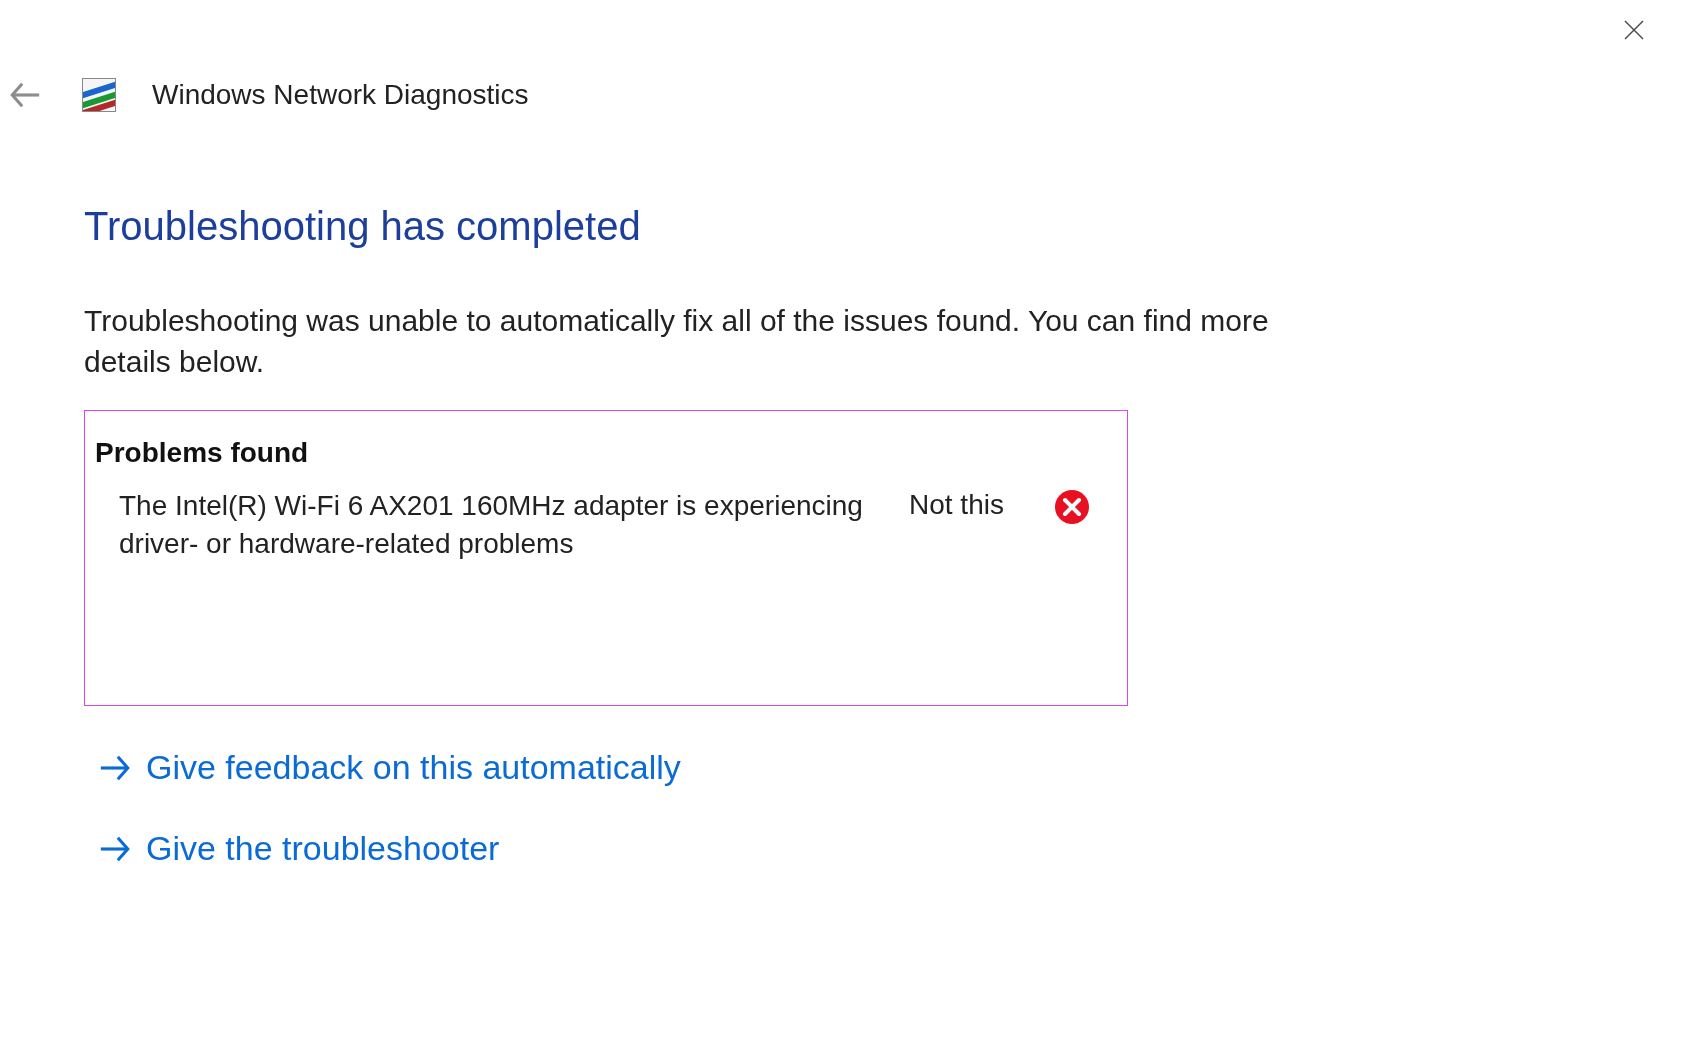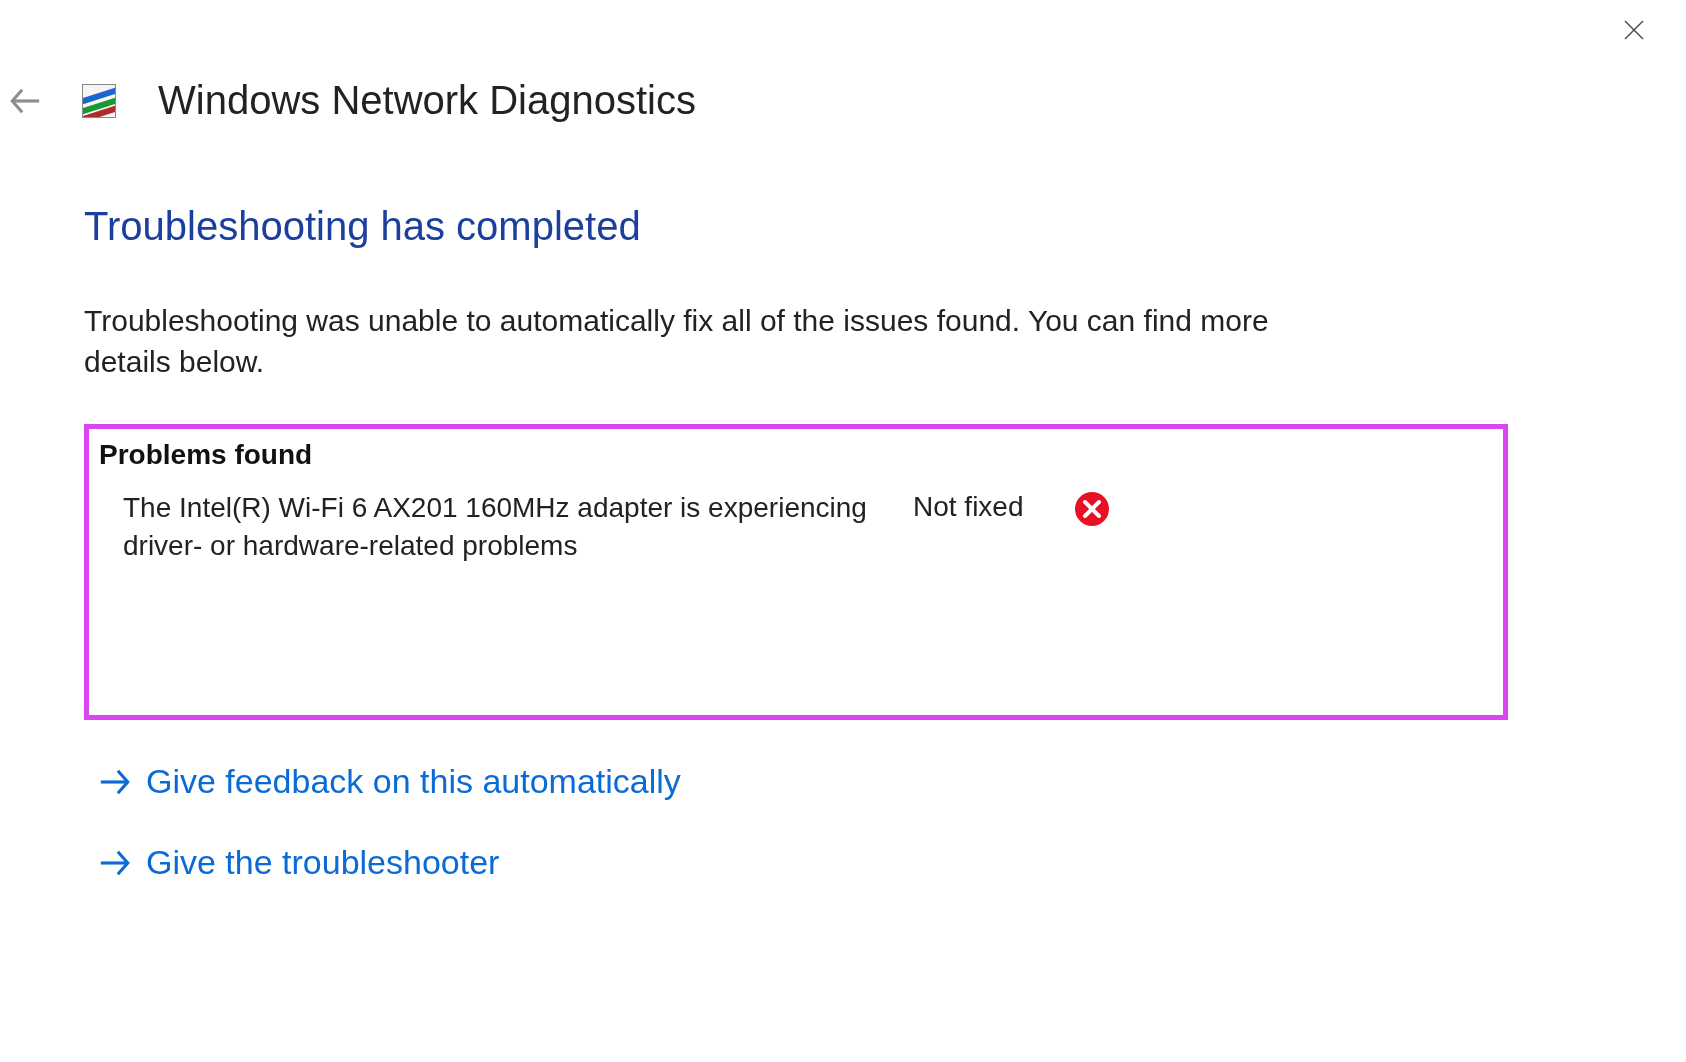--- a/index.html
+++ b/index.html
@@ -61,52 +61,52 @@
   .tool-icon .red-stripe {
     position: absolute;
     left: -4px; right: -4px;
     height: 6px;
     top: 26px;
     background: #b02a2a;
     transform: rotate(-18deg);
   }
 
   .header-title {
-    font-size: 40px;
+    font-size: 28px;
     color: #222;
     font-weight: 400;
-    margin-left: 24px;
+    margin-left: 18px;
   }
 
   .content {
     position: absolute;
     top: 204px;
     left: 84px;
     right: 340px;
   }
 
   .page-title {
     color: #1c3e9c;
     font-size: 40px;
     font-weight: 400;
     margin-bottom: 52px;
   }
 
   .description {
     font-size: 30px;
     color: #222;
     line-height: 1.35;
-    margin-bottom: 42px;
+    margin-bottom: 28px;
   }
 
   .problems-box {
-    border: 5px solid #d946ef;
-    padding: 10px 0 0 0;
+    border: 1px solid #d946ef;
+    padding: 26px 0 0 0;
     height: 296px;
-    width: 1424px;
+    width: 1044px;
   }
 
   .problems-header {
     font-size: 28px;
     font-weight: 700;
     color: #111;
     padding: 0 10px 8px 10px;
   }
 
   .problem-row {
@@ -183,21 +183,21 @@
 
   <h1 class="page-title">Troubleshooting has completed</h1>
 
   <p class="description">Troubleshooting was unable to automatically fix all of the issues found. You can find more details below.</p>
 
   <div class="problems-box">
     <div class="problems-header">Problems found</div>
 
     <div class="problem-row">
       <div class="problem-text">The Intel(R) Wi-Fi 6 AX201 160MHz adapter is experiencing driver- or hardware-related problems</div>
-      <div class="problem-status">Not fixed</div>
+      <div class="problem-status">Not this</div>
       <div class="error-icn">
         <svg viewBox="0 0 36 36">
           <circle cx="18" cy="18" r="17" fill="#e81123"></circle>
           <line x1="11" y1="11" x2="25" y2="25" stroke="#fff" stroke-width="4" stroke-linecap="round"></line>
           <line x1="25" y1="11" x2="11" y2="25" stroke="#fff" stroke-width="4" stroke-linecap="round"></line>
         </svg>
       </div>
     </div>
   </div>
 

